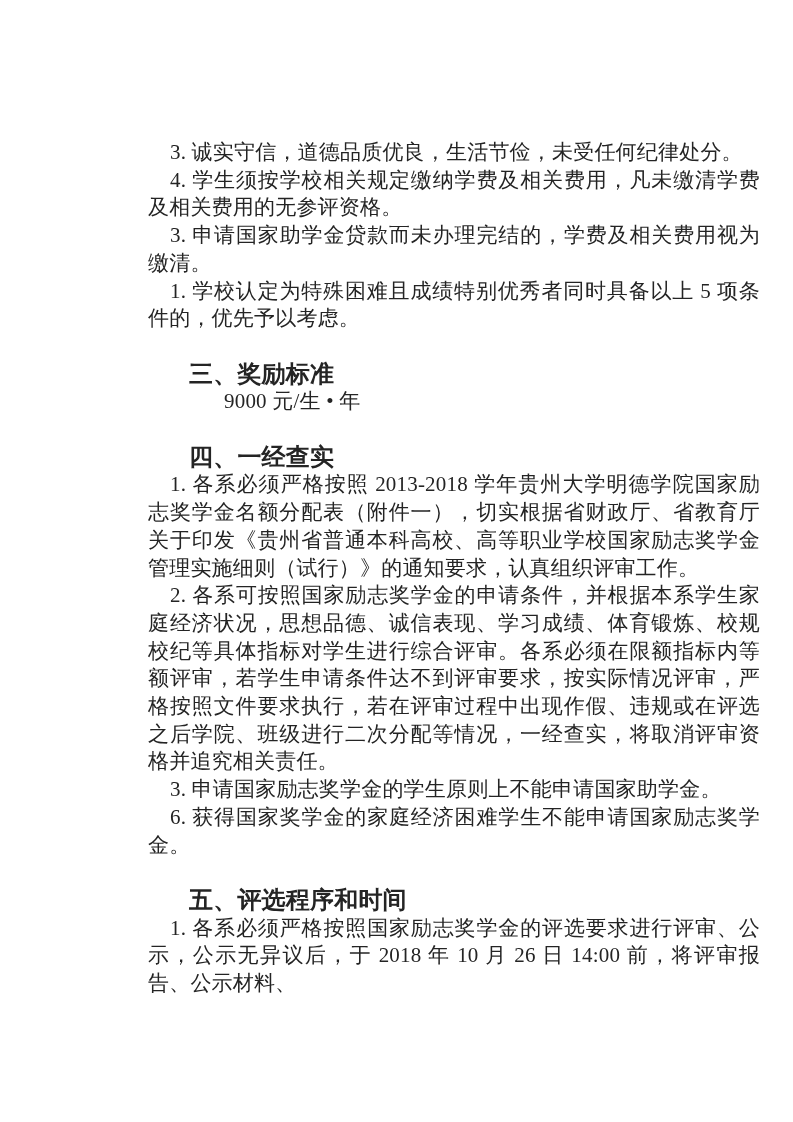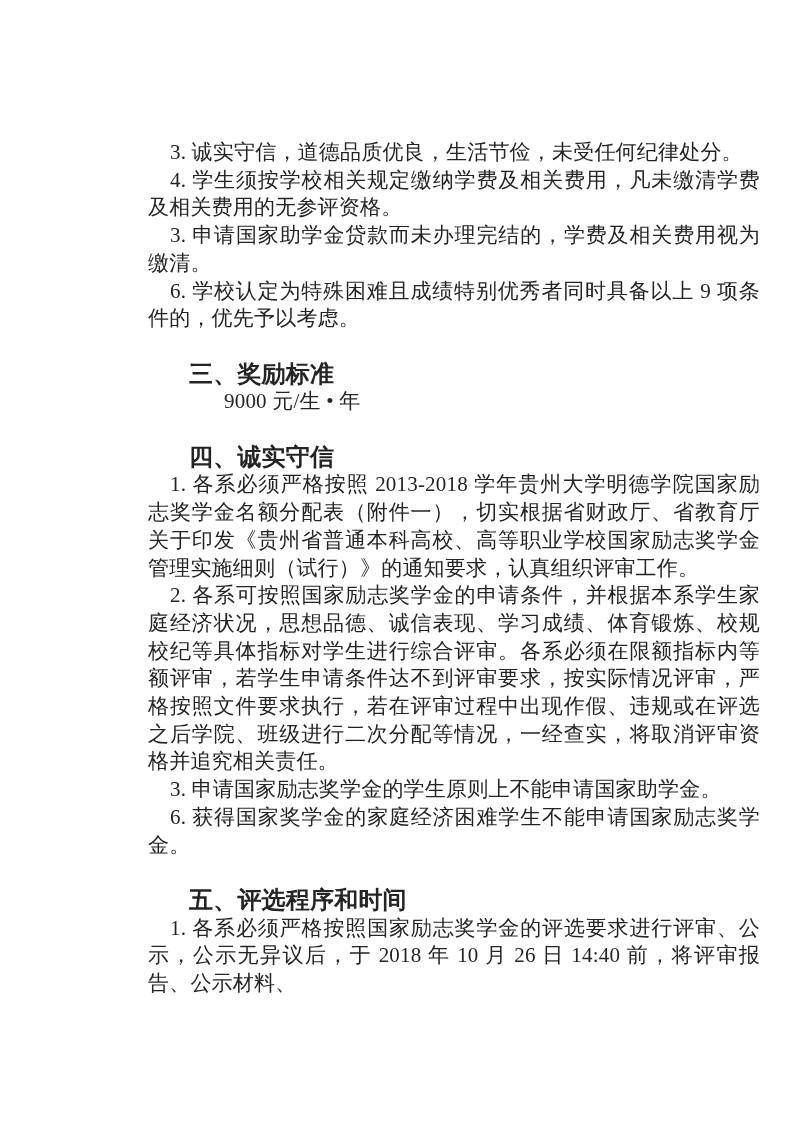--- a/index.html
+++ b/index.html
@@ -45,28 +45,28 @@
 </style>
 </head>
 <body>
 
 <div class="page">
   <div class="doc">
 
     <p>3. 诚实守信，道德品质优良，生活节俭，未受任何纪律处分。</p>
     <p>4. 学生须按学校相关规定缴纳学费及相关费用，凡未缴清学费及相关费用的无参评资格。</p>
     <p>3. 申请国家助学金贷款而未办理完结的，学费及相关费用视为缴清。</p>
-    <p>6. 学校认定为特殊困难且成绩特别优秀者同时具备以上 9 项条件的，优先予以考虑。</p>
+    <p>1. 学校认定为特殊困难且成绩特别优秀者同时具备以上 5 项条件的，优先予以考虑。</p>
 
     <h2 class="section-heading">三、奖励标准</h2>
     <p class="amount-line">9000 元/生 • 年</p>
 
-    <h2 class="section-heading">四、诚实守信</h2>
+    <h2 class="section-heading">四、一经查实</h2>
     <p>1. 各系必须严格按照 2013-2018 学年贵州大学明德学院国家励志奖学金名额分配表（附件一），切实根据省财政厅、省教育厅关于印发《贵州省普通本科高校、高等职业学校国家励志奖学金管理实施细则（试行）》的通知要求，认真组织评审工作。</p>
     <p>2. 各系可按照国家励志奖学金的申请条件，并根据本系学生家庭经济状况，思想品德、诚信表现、学习成绩、体育锻炼、校规校纪等具体指标对学生进行综合评审。各系必须在限额指标内等额评审，若学生申请条件达不到评审要求，按实际情况评审，严格按照文件要求执行，若在评审过程中出现作假、违规或在评选之后学院、班级进行二次分配等情况，一经查实，将取消评审资格并追究相关责任。</p>
     <p>3. 申请国家励志奖学金的学生原则上不能申请国家助学金。</p>
     <p>6. 获得国家奖学金的家庭经济困难学生不能申请国家励志奖学金。</p>
 
     <h2 class="section-heading">五、评选程序和时间</h2>
-    <p>1. 各系必须严格按照国家励志奖学金的评选要求进行评审、公示，公示无异议后，于 2018 年 10 月 26 日 14:40 前，将评审报告、公示材料、</p>
+    <p>1. 各系必须严格按照国家励志奖学金的评选要求进行评审、公示，公示无异议后，于 2018 年 10 月 26 日 14:00 前，将评审报告、公示材料、</p>
 
   </div>
 </div>
 
 </body></html>

